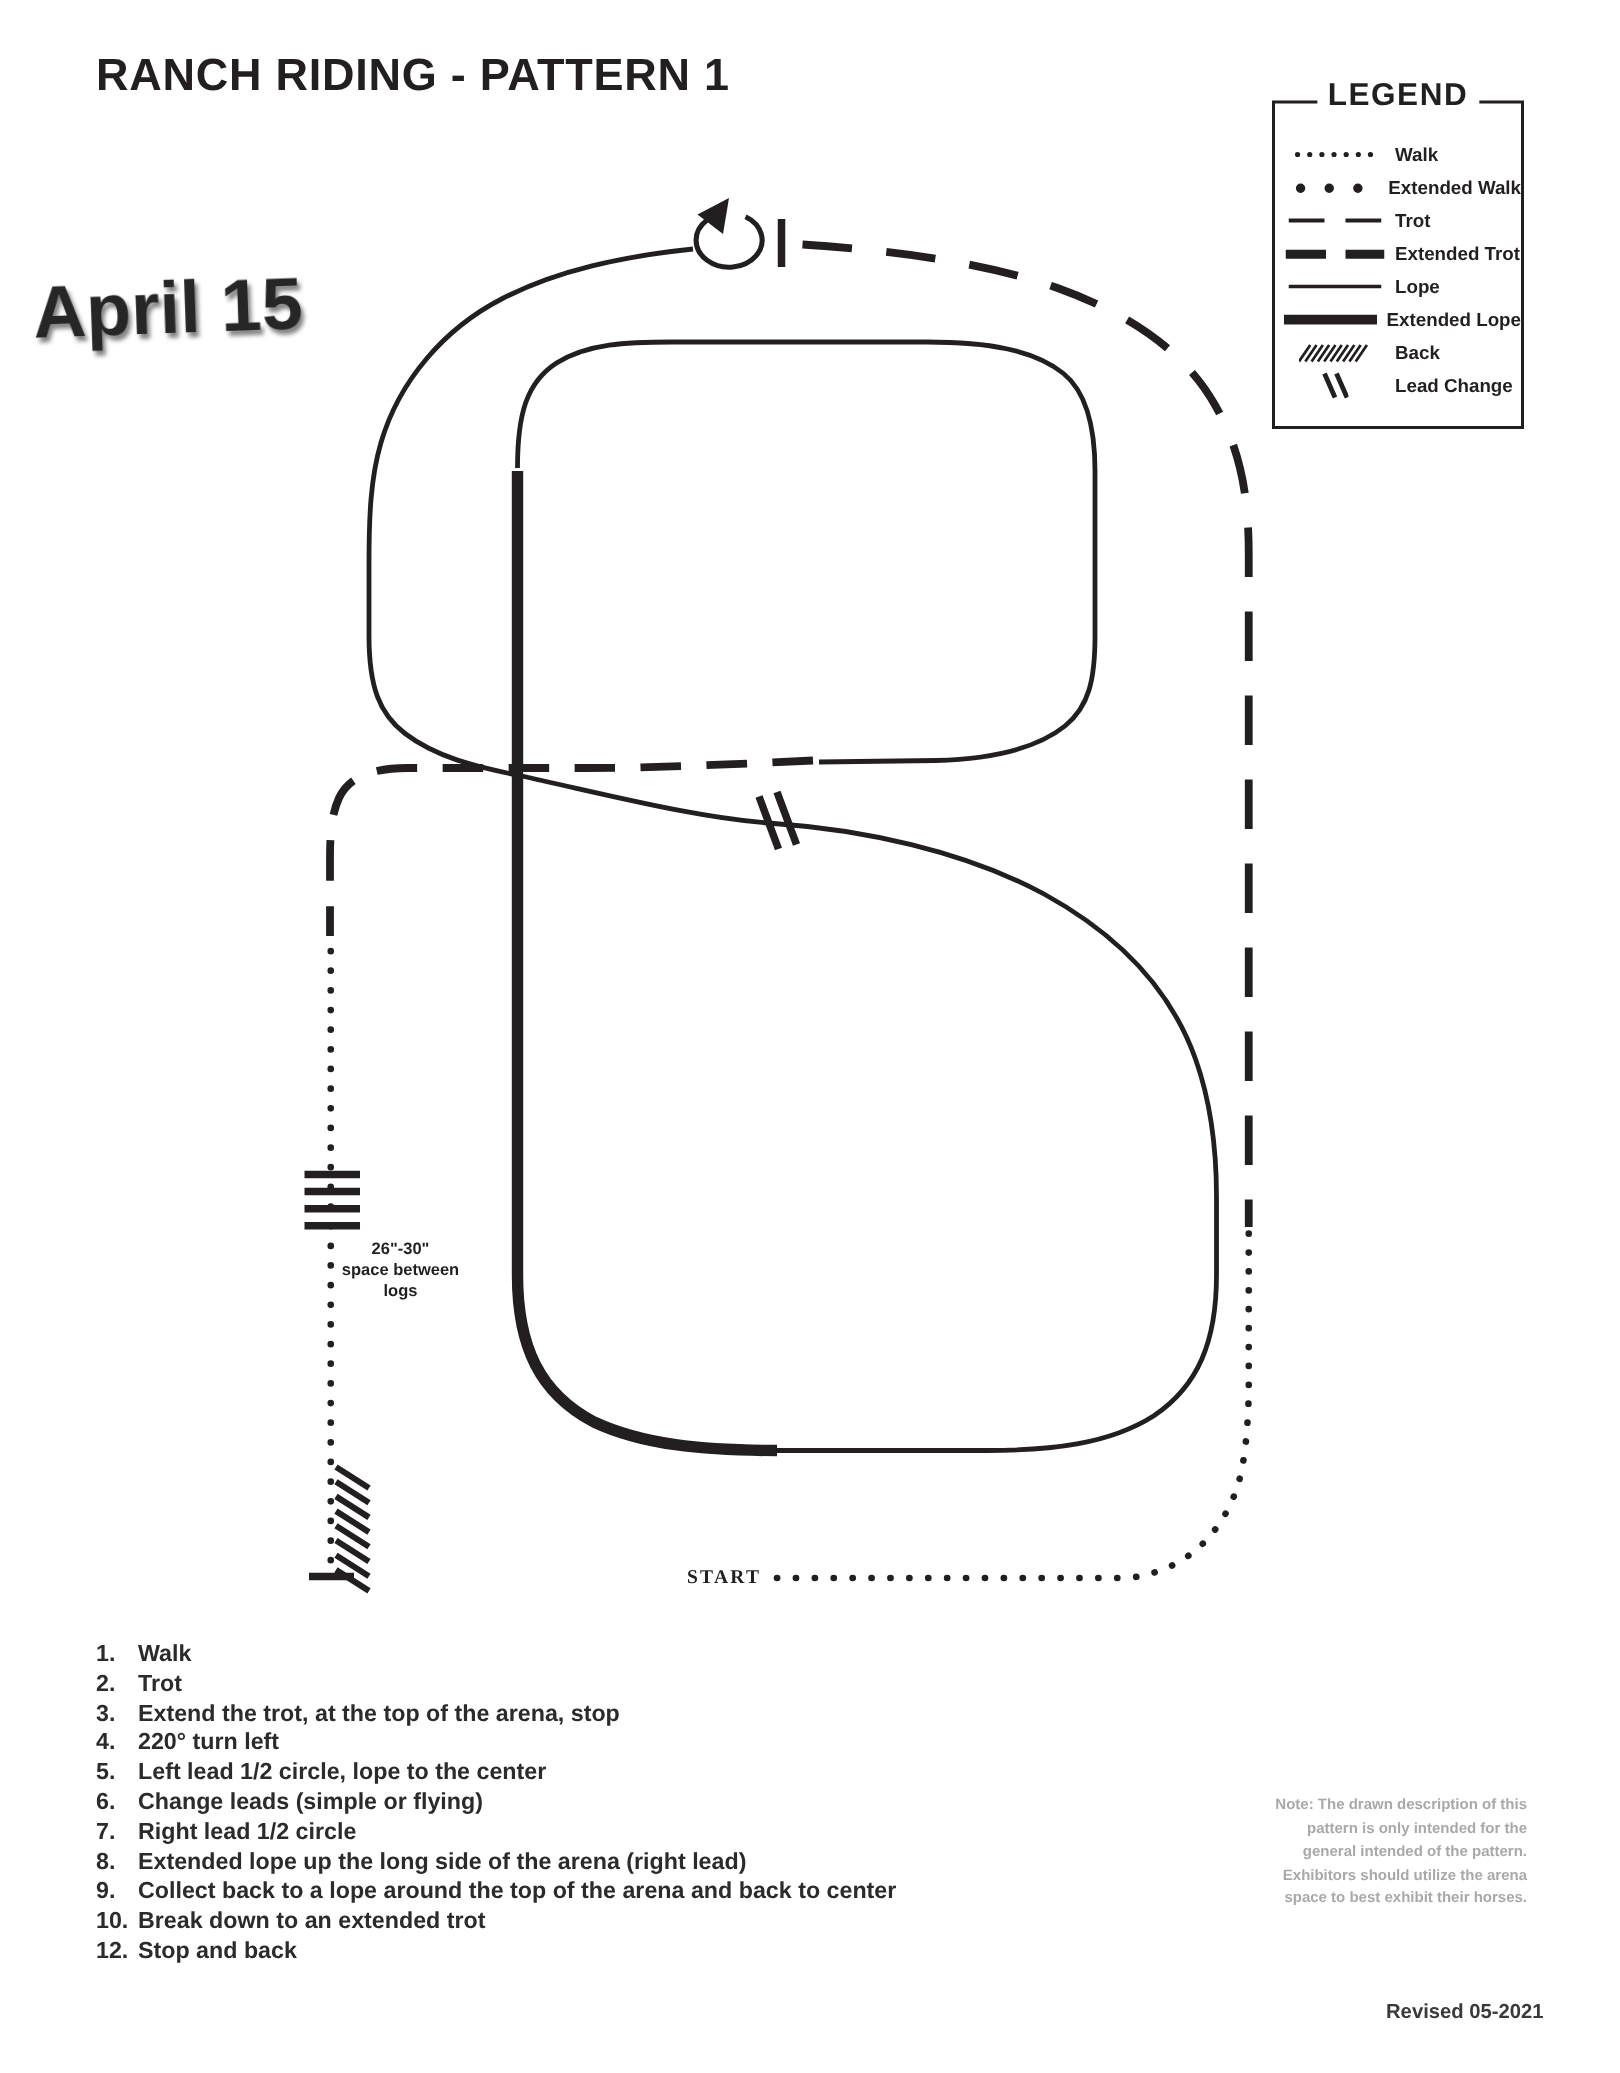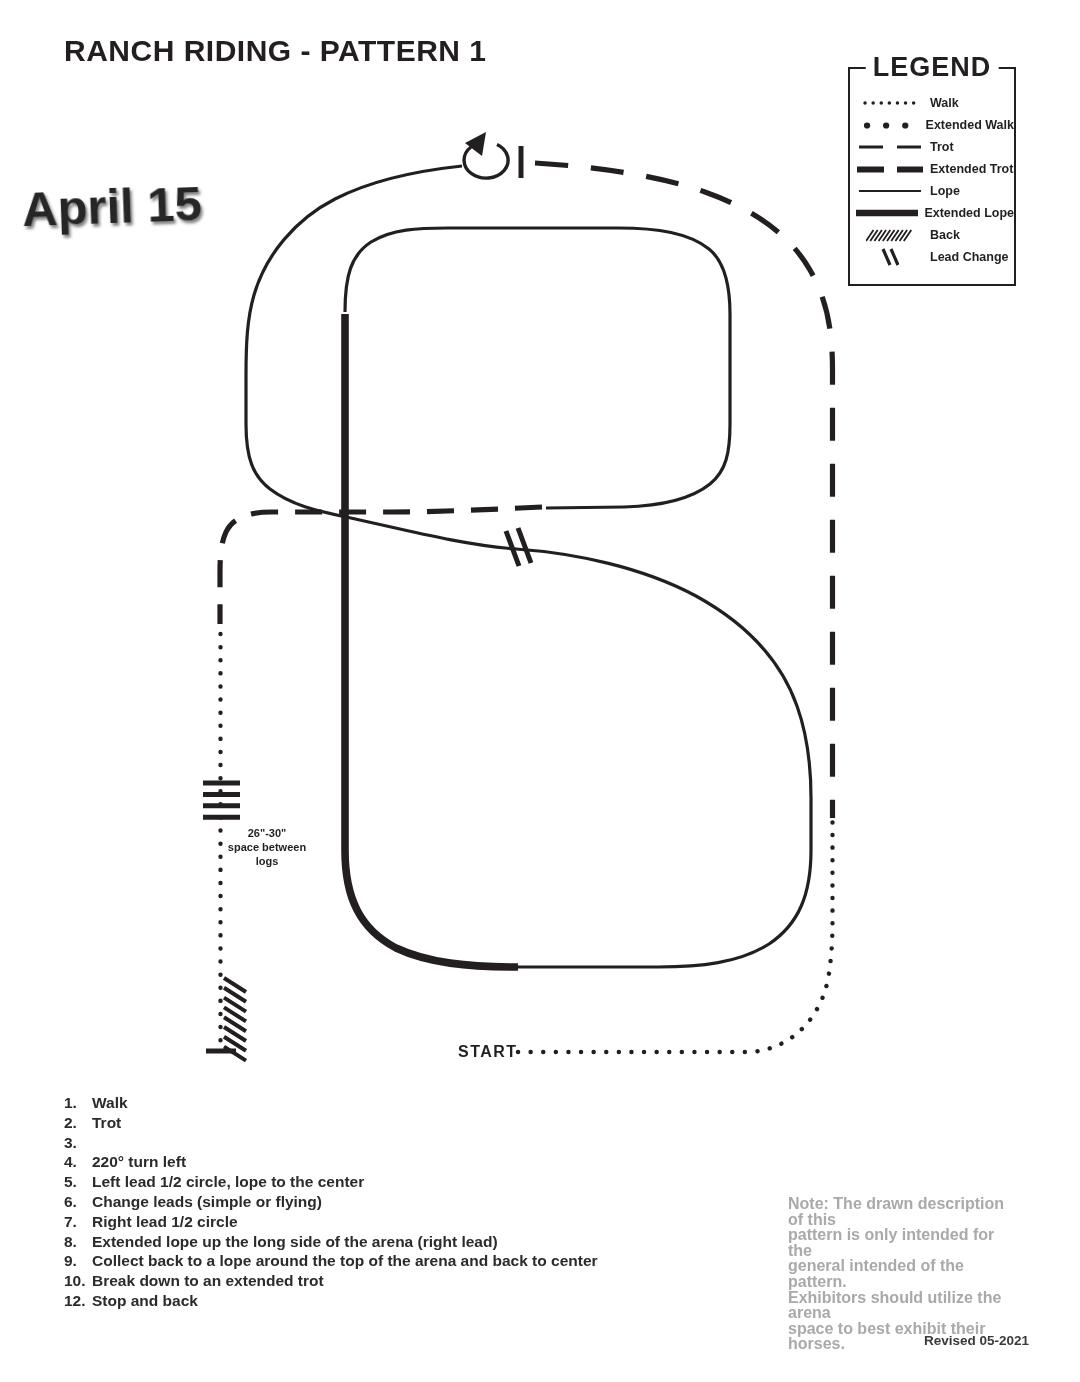--- a/index.html
+++ b/index.html
@@ -4,33 +4,33 @@
 <style>
   html,body{margin:0;padding:0;background:#fff;}
   .sheet{position:relative;width:1080px;height:1382px;background:#fff;overflow:hidden;
          font-family:"Liberation Sans",sans-serif;color:#231f20;}
   .title{position:absolute;left:64px;top:34px;font-size:30px;font-weight:800;letter-spacing:.5px;white-space:nowrap;}
   .stamp{position:absolute;left:22px;top:178px;font-size:49px;font-weight:800;color:#262626;
          transform:rotate(-2deg);text-shadow:2px 3px 3px rgba(30,30,30,.55);filter:blur(.4px);white-space:nowrap;}
   .pattern-svg{position:absolute;left:0;top:0;}
   .legend{position:absolute;left:848px;top:67px;width:168px;height:219px;border:2.5px solid #231f20;box-sizing:border-box;}
   .legend-title{position:absolute;top:-17px;left:50%;transform:translateX(-50%);background:#fff;
-                padding:0 7px;font-size:27px;font-weight:800;letter-spacing:1px;white-space:nowrap;}
+                padding:0 7px;font-size:21px;font-weight:800;letter-spacing:1px;white-space:nowrap;}
   .legend-rows{margin-top:23px;}
   .legend-row{display:flex;align-items:center;height:22px;}
   .legend-sample{width:80px;display:flex;justify-content:center;align-items:center;}
   .legend-label{font-size:12.5px;font-weight:700;white-space:nowrap;}
   .logs-note{position:absolute;left:217px;top:826px;width:100px;text-align:center;
              font-size:11px;font-weight:600;line-height:14px;}
-  .start-label{position:absolute;left:458px;top:1043px;font-size:16px;font-weight:800;letter-spacing:1.5px;}
+  .start-label{position:absolute;left:458px;top:1043px;font-size:13px;font-weight:800;letter-spacing:1.5px;font-family:Liberation Serif, serif;}
   .steps{position:absolute;left:64px;top:1093px;font-size:15.5px;font-weight:600;color:#2b2b2b;}
   .step{display:flex;line-height:19.8px;}
   .step-num{width:28px;flex:0 0 28px;}
-  .note{position:absolute;right:62px;top:1196px;width:230px;text-align:left;
-        color:#a9a9a9;font-size:16px;line-height:15.6px;font-weight:600;}
+  .note{position:absolute;right:62px;top:1196px;width:230px;text-align:right;
+        color:#a9a9a9;font-size:10px;line-height:15.6px;font-weight:600;}
   .revised{position:absolute;left:924px;top:1333px;font-size:13.5px;font-weight:600;color:#3a3a3a;white-space:nowrap;text-align:center;}
 </style>
 </head>
 <body>
 
 <div class="sheet">
 
   <div class="title">RANCH RIDING - PATTERN 1</div>
   <div class="stamp">April 15</div>
 
@@ -163,20 +163,21 @@
     <div class="step">
       <span class="step-num">1.</span>
       <span class="step-text">Walk</span>
     </div>
     <div class="step">
       <span class="step-num">2.</span>
       <span class="step-text">Trot</span>
     </div>
     <div class="step">
       <span class="step-num">3.</span>
+      <span class="step-text">Extend the trot, at the top of the arena, stop</span>
     </div>
     <div class="step">
       <span class="step-num">4.</span>
       <span class="step-text">220° turn left</span>
     </div>
     <div class="step">
       <span class="step-num">5.</span>
       <span class="step-text">Left lead 1/2 circle, lope to the center</span>
     </div>
     <div class="step">

